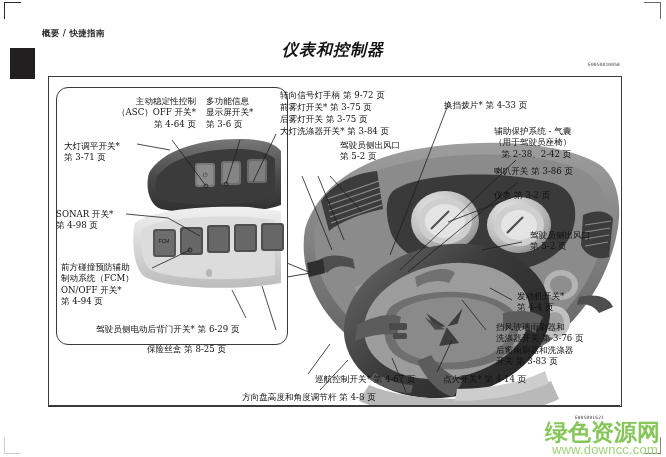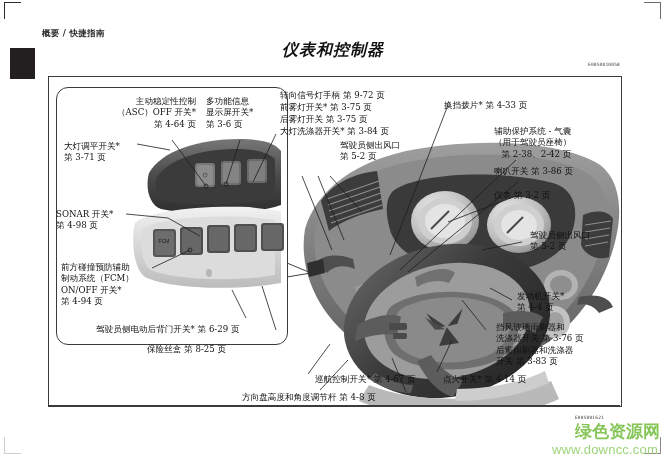--- a/index.html
+++ b/index.html
@@ -71,23 +71,23 @@
 
   
   svg.leads{position:absolute;left:0;top:0;width:666px;height:457px;pointer-events:none;}
 
   
   .art{position:absolute;}
 
   
   .wm{
     position:absolute;right:6px;bottom:14px;
-    font-size:17px;font-weight:bold;color:#7cc24a;opacity:.92;
+    font-size:23px;font-weight:bold;color:#7cc24a;opacity:.92;
     letter-spacing:0px;line-height:21px;
-    font-family:Liberation Mono, monospace;
+    font-family:Liberation Serif, serif;
   }
   .wm2{
     position:absolute;right:8px;bottom:0px;
     font-size:13px;color:#9fd37a;letter-spacing:.2px;
     font-family:Liberation Sans, sans-serif;
   }
 </style>
 </head>
 <body>
 

